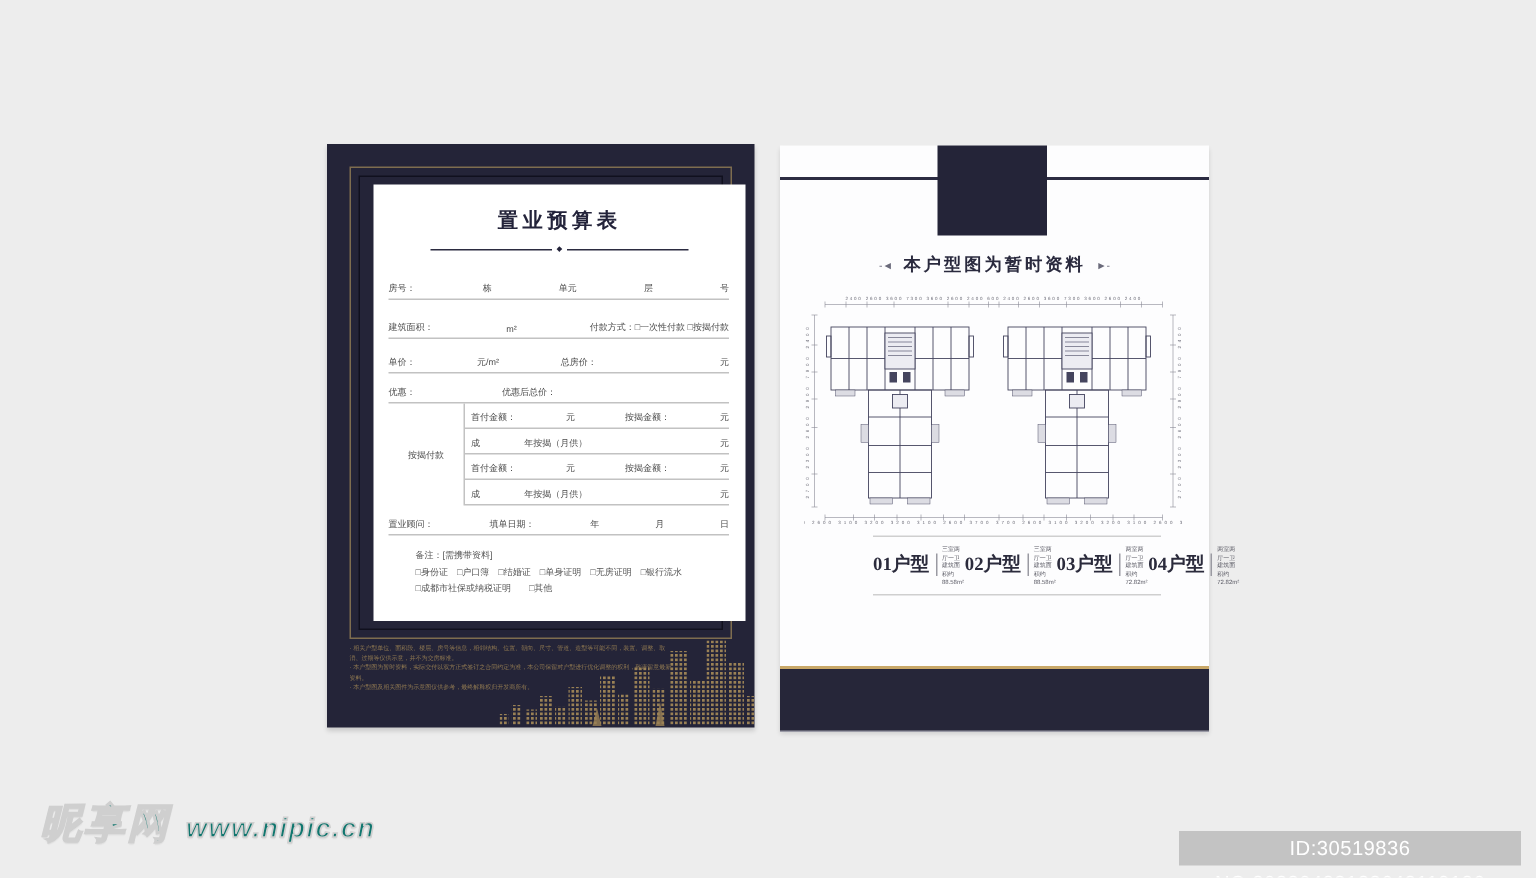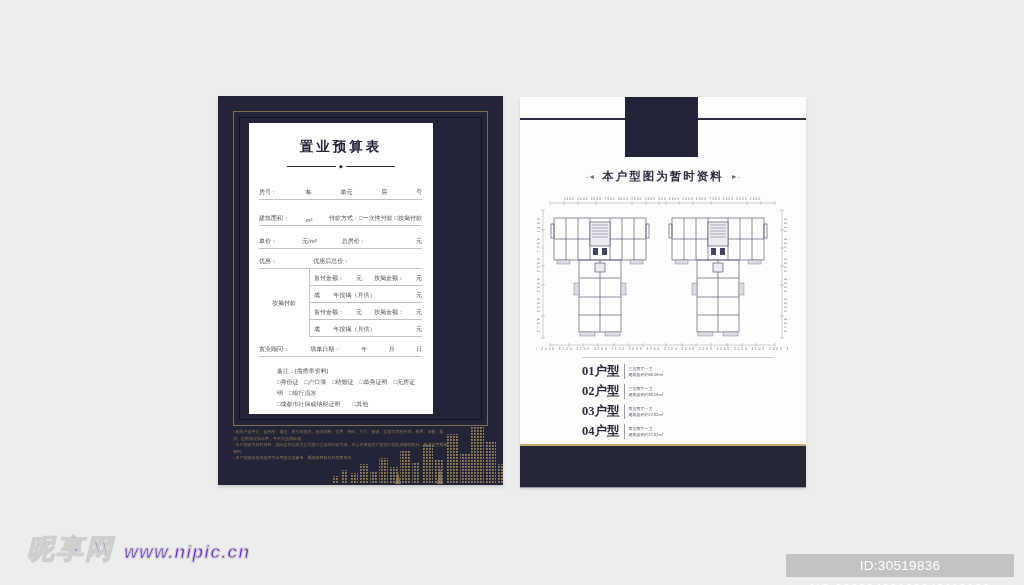--- a/index.html
+++ b/index.html
@@ -4,21 +4,21 @@
 <style>
   html,body{margin:0;padding:0;}
   body{width:1024px;height:585px;background:#ededed;position:relative;overflow:hidden;
        font-family:"Liberation Sans","DejaVu Sans",sans-serif;}
   .abs{position:absolute;}
 
   
   .panel-left{left:218px;top:96px;width:285px;height:389px;background:#242438;box-shadow:0 2px 3px rgba(0,0,0,.15);}
   .frame-gold{left:15px;top:15px;right:15px;bottom:59px;border:1px solid #7e6d4f;}
   .frame-dark{left:21px;top:21px;right:21px;bottom:65px;border:1px solid #10101e;}
-  .paper{left:31px;top:27px;width:184px;height:291px;background:#ffffff;}
+  .paper{left:31px;top:27px;width:248px;height:291px;background:#ffffff;}
   .paper-title{left:0;right:0;top:15px;text-align:center;font-family:"Liberation Serif","DejaVu Serif",serif;
                font-size:13.5px;font-weight:bold;letter-spacing:3px;color:#23233a;}
   .divider{left:38px;right:38px;top:41px;height:5px;display:flex;align-items:center;}
   .divider .dline{flex:1;height:1px;background:#2b2b40;}
   .divider .diamond{font-size:5px;color:#23233a;margin:0 3px;line-height:5px;}
 
   .form{left:10px;right:11px;top:58px;font-size:6px;color:#4c4c4c;}
   .frow{display:flex;align-items:flex-end;border-bottom:1px solid #c2c2c2;padding-bottom:2px;}
   .frow span{white-space:nowrap;}
   .gap{flex:1;}
@@ -38,32 +38,32 @@
   .panel-right{left:520px;top:97px;width:286px;height:390px;background:#fdfdfe;box-shadow:0 2px 3px rgba(0,0,0,.12);}
   .topline{left:0;right:0;top:21px;height:2px;background:#2c2c42;}
   .bookmark{left:105px;top:0;width:73px;height:60px;background:#242438;z-index:2;}
   .plan-title{left:0;right:0;top:72px;text-align:center;font-family:"Liberation Serif","DejaVu Serif",serif;
               font-size:11.5px;font-weight:bold;letter-spacing:2px;color:#2a2a3e;}
   .plan-title .orn{font-family:"Liberation Sans",sans-serif;font-size:7px;font-weight:normal;color:#6a6a7a;
                    letter-spacing:0;vertical-align:1px;margin:0 7px;}
   .plan-svg{left:16px;top:99px;width:253px;height:155px;}
 
   .units{left:62px;top:260px;width:192px;border-top:1px solid #cfcfcf;border-bottom:1px solid #cfcfcf;
-         display:grid;grid-template-columns:1fr;padding:5px 0;row-gap:3px;}
+         display:grid;grid-template-columns:1fr 1fr 1fr 1fr;padding:5px 0;row-gap:16px;}
   .unit{display:flex;align-items:center;}
   .unit-no{font-family:"Liberation Serif","DejaVu Serif",serif;font-size:12.5px;font-weight:bold;color:#2b2b3c;white-space:nowrap;}
   .unit-div{width:1px;height:15px;background:#9a9aa2;margin:0 4px;}
   .unit-desc{font-size:4px;line-height:5.5px;color:#5c5c66;}
 
   .gold-line{left:0;right:0;top:347px;height:2px;background:#c9a868;}
   .footer-band{left:0;right:0;top:349px;height:41px;background:#262639;border-bottom:1px solid #9a9aa6;}
 
   
   .watermark{left:27px;top:531px;display:flex;align-items:baseline;gap:10px;
-             font-style:italic;font-weight:bold;color:#6d28d9;
+             font-style:italic;font-weight:bold;color:#0f766e;
              -webkit-text-stroke:1.1px #cfcfcf;text-shadow:0 1px 1px rgba(0,0,0,.08);}
   .wm-cn{font-size:27px;letter-spacing:2px;}
   .wm-url{font-size:18px;letter-spacing:1px;}
   .id-badge{left:786px;top:554px;width:228px;height:23px;background:#c3c3c3;color:#ffffff;
             font-size:13.5px;line-height:23px;text-align:center;letter-spacing:.3px;}
 </style>
 </head>
 <body>
 
 <section class="abs panel-left">

